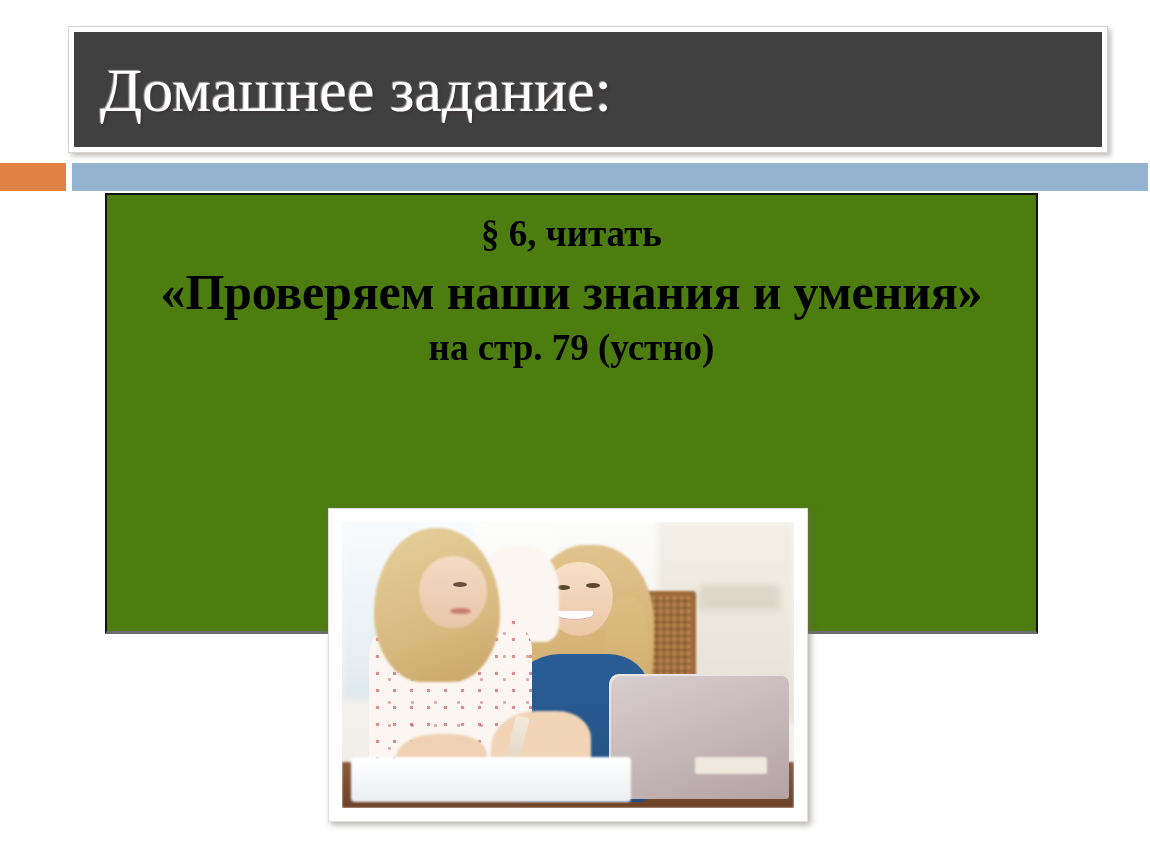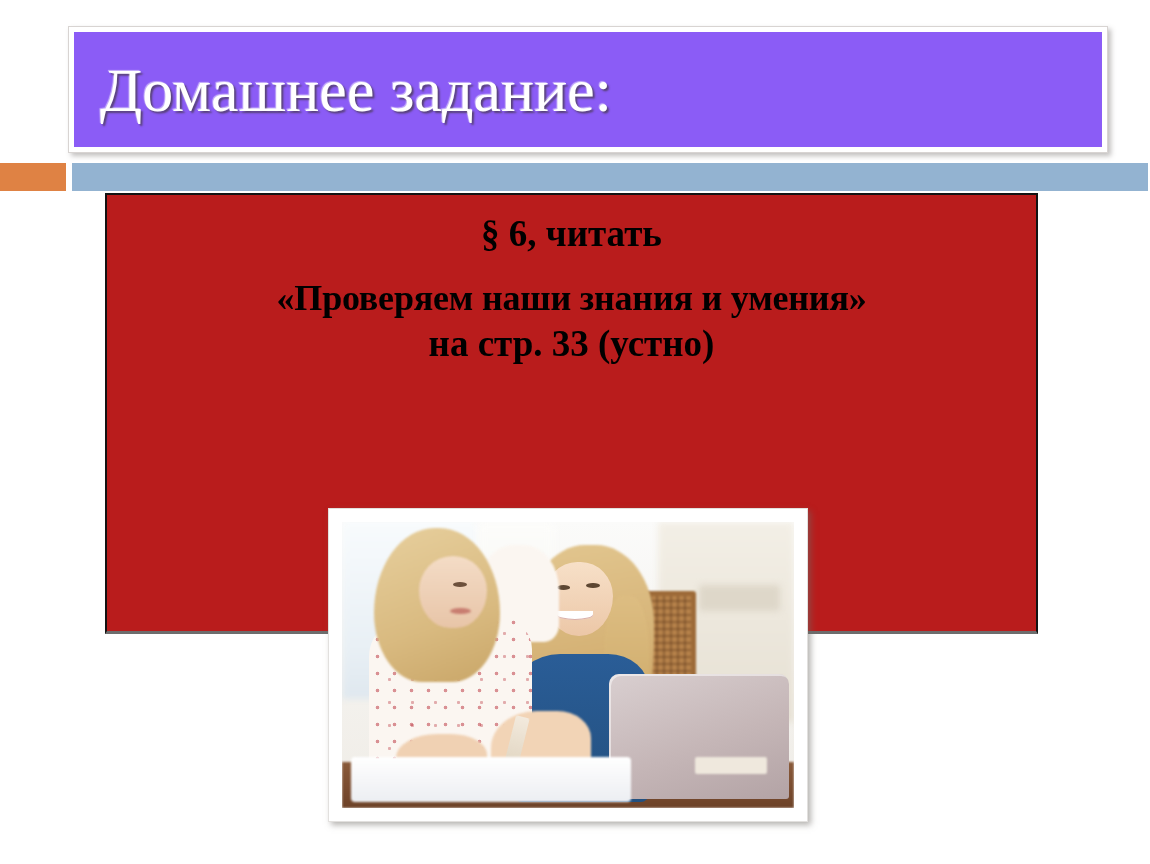--- a/index.html
+++ b/index.html
@@ -25,21 +25,21 @@
     height: 127px;
     background: #ffffff;
     border: 1px solid #d8d4d2;
     box-shadow: 3px 3px 5px rgba(120,115,112,0.45);
     box-sizing: border-box;
     padding: 5px;
   }
   .title-banner {
     width: 100%;
     height: 100%;
-    background: #8b5cf6;
+    background: #404040;
     box-sizing: border-box;
     display: flex;
     align-items: center;
     padding-left: 26px;
     position: relative;
   }
   .title-text {
     color: #ffffff;
     font-size: 62px;
     line-height: 1;
@@ -75,39 +75,38 @@
     position: absolute;
     left: 105px;
     top: 193px;
     width: 933px;
     height: 441px;
     box-sizing: border-box;
     border-top: 2px solid #131313;
     border-left: 2px solid #131313;
     border-right: 2px solid #131313;
     border-bottom: 3px solid #6d6d6d;
-    background: #b91c1c;
+    background: #4d7c0f;
   }
 
   .text-block {
     padding-top: 14px;
     text-align: center;
   }
   .text-line {
     color: #000000;
     font-weight: bold;
     font-size: 37px;
     line-height: 1.34;
     font-family: "Liberation Serif", "DejaVu Serif", serif;
     white-space: nowrap;
   }
   .text-line.wide {
-    font-size: 36px;
+    font-size: 50px;
     letter-spacing: -0.2px;
-    margin-top: 15px;
   }
   .text-line.lastline {
     line-height: 1.2;
   }
 
   
   .photo-frame {
     position: absolute;
     left: 328px;
     top: 508px;
@@ -284,21 +283,21 @@
   </div>
 </div>
 
 <div class="accent-orange"></div>
 <div class="accent-blue"></div>
 
 <div class="content-box">
   <div class="text-block">
     <div class="text-line">§ 6, читать</div>
     <div class="text-line wide">«Проверяем наши знания и умения»</div>
-    <div class="text-line lastline">на стр. 33 (устно)</div>
+    <div class="text-line lastline">на стр. 79 (устно)</div>
   </div>
 </div>
 
 <div class="photo-frame">
   <div class="photo">
     <div class="ph-bg-wall"></div>
     <div class="ph-window"></div>
     <div class="ph-window2"></div>
     <div class="ph-cabinet"></div>
     <div class="ph-cab-shelf"></div>

